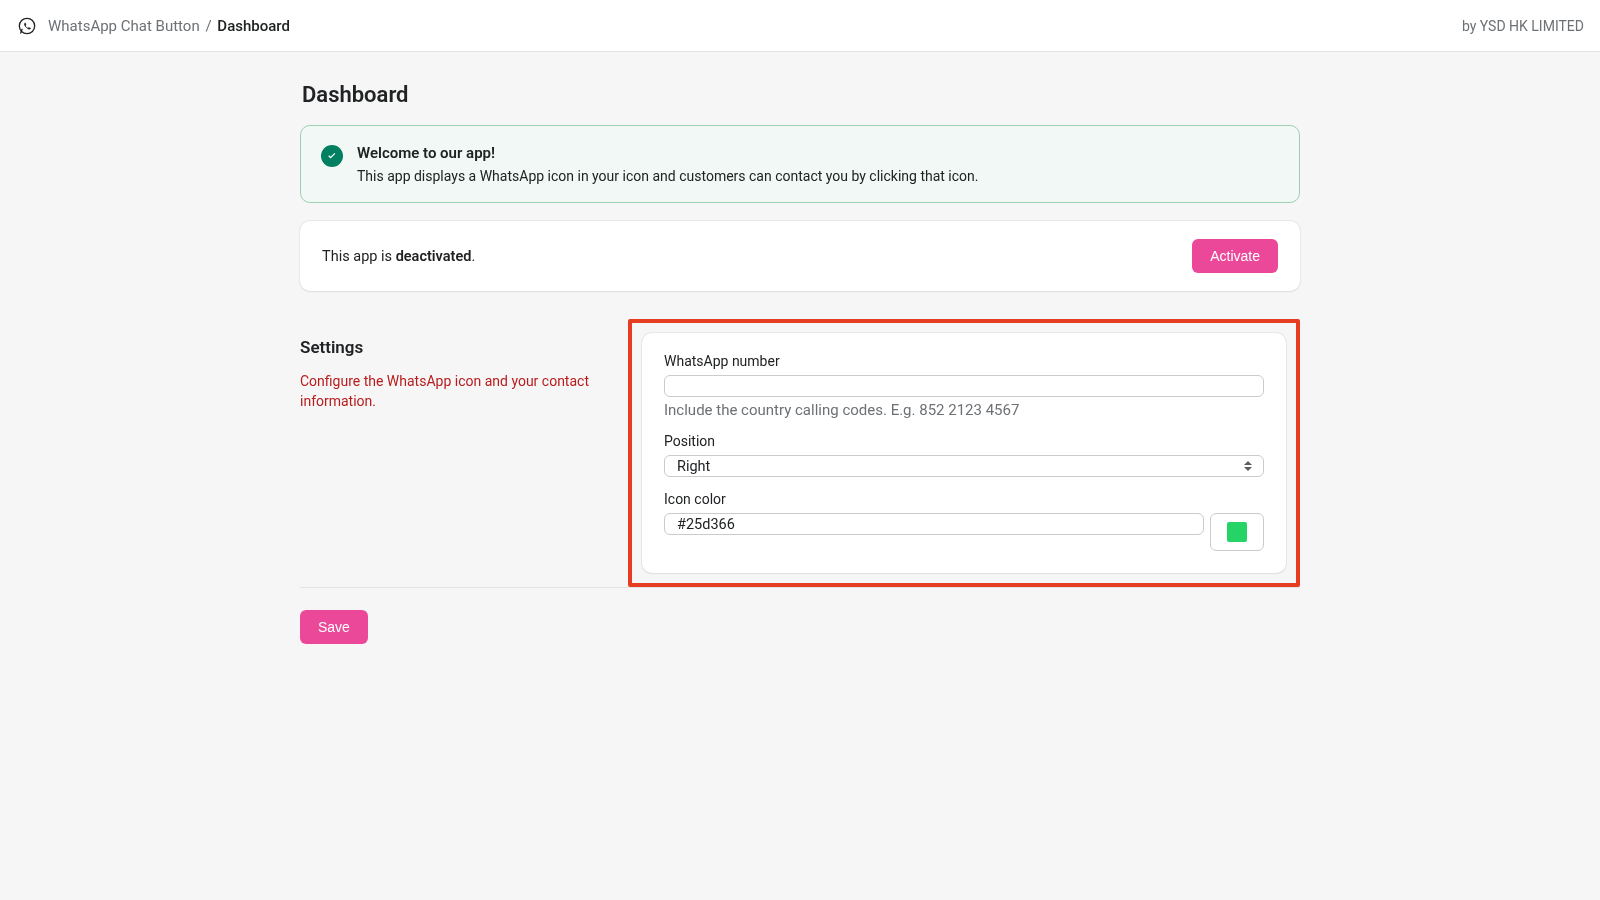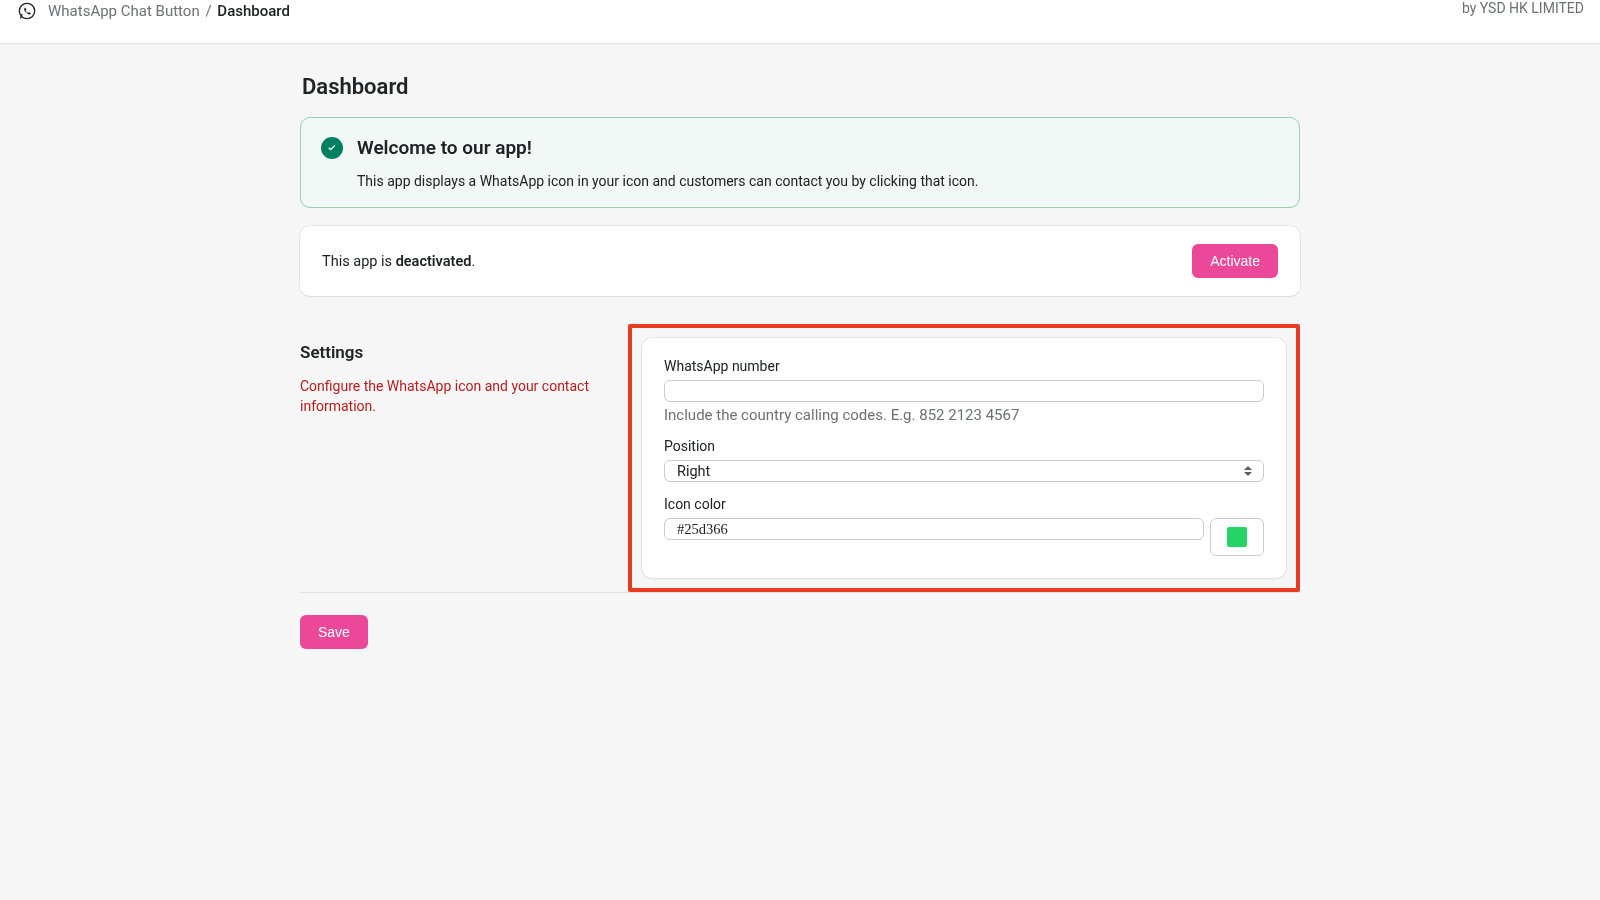--- a/index.html
+++ b/index.html
@@ -7,24 +7,24 @@
     font-family: -apple-system, BlinkMacSystemFont, "Segoe UI", Roboto, Helvetica, Arial, sans-serif;
     background: #f6f6f7;
     color: #202223;
     font-size: 14px;
     width: 1600px;
     height: 900px;
     overflow: hidden;
   }
   .topbar {
     display: flex;
-    align-items: flex-start;
+    align-items: center;
     justify-content: space-between;
     padding: 0 16px;
-    height: 44px;
+    height: 52px;
     background: #fff;
     border-bottom: 1px solid #e1e3e5;
   }
   .topbar-left {
     display: flex;
     align-items: center;
     gap: 10px;
   }
   .app-icon {
     width: 22px; height: 22px;
@@ -64,22 +64,22 @@
     width: 22px; height: 22px;
     background: #008060;
     border-radius: 50%;
     display: inline-flex; align-items: center; justify-content: center;
     flex-shrink: 0;
     margin-top: 1px;
   }
   .banner-icon svg { width: 12px; height: 12px; fill: #fff; }
   .banner-content .banner-title {
     font-weight: 600;
-    font-size: 19px;
-    margin-bottom: 14px;
+    font-size: 15px;
+    margin-bottom: 6px;
   }
   .banner-content .banner-text {
     color: #202223;
     font-size: 14px;
   }
   .card {
     background: #fff;
     border-radius: 10px;
     box-shadow: 0 0 0 1px rgba(0,0,0,.05), 0 1px 2px rgba(0,0,0,.06);
   }
@@ -172,21 +172,20 @@
   .select-caret .up { border-bottom: 4px solid #5c5f62; }
   .select-caret .down { border-top: 4px solid #5c5f62; }
   .help-text {
     color: #6d7175;
     font-size: 15px;
     margin-top: 4px;
   }
   .color-row {
     display: flex;
     gap: 6px;
-    font-family: Liberation Serif, serif;
   }
   .color-row .text-input { flex: 1; }
   .swatch-btn {
     width: 54px;
     height: 38px;
     border: 1px solid #c9cccf;
     border-radius: 6px;
     background: #fff;
     display: inline-flex;
     align-items: center;

